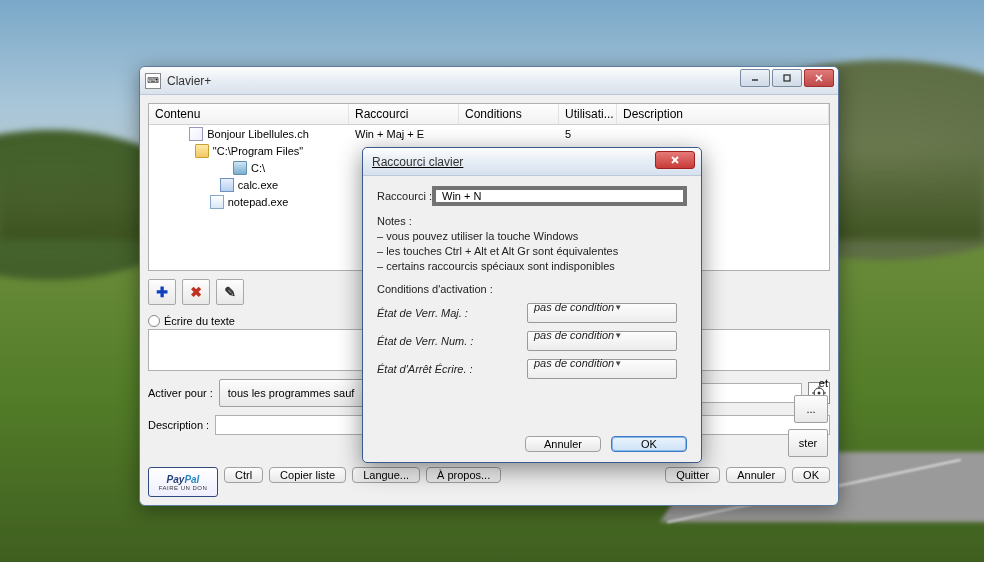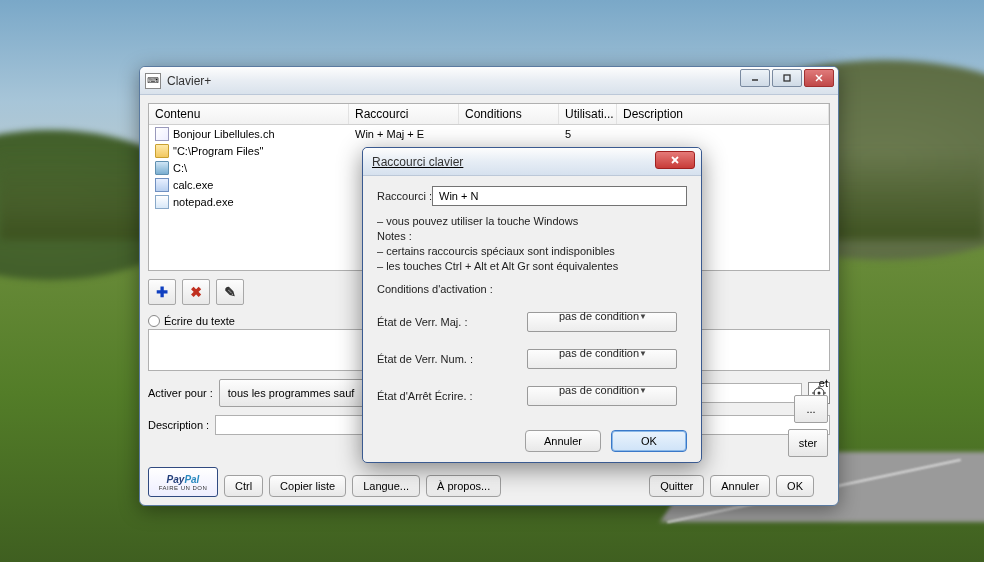--- a/index.html
+++ b/index.html
@@ -36,21 +36,21 @@
   .win-btn svg { width:10px; height:10px;}
   .main-body { padding: 8px; }
 
   
   .list { background:#fff; border:1px solid #b0b0b0; height:168px; position:relative;}
   .list-header { display:flex; background:linear-gradient(to bottom,#fdfdfd,#f2f2f2); border-bottom:1px solid #d0d0d0; font-size:12px;}
   .list-header .col { padding:3px 6px; border-right:1px solid #e2e2e2;}
   .col-contenu{width:200px} .col-raccourci{width:110px} .col-conditions{width:100px} .col-util{width:58px} .col-desc{flex:1}
   .list-rows { font-size:11px; }
   .list-row { display:flex; align-items:center; height:17px;}
-  .list-row .cell { padding:4px 6px; white-space:nowrap; overflow:hidden;}
+  .list-row .cell { padding:4px 6px; white-space:nowrap; overflow:hidden;justify-content:center;}
   .cell.c-contenu{width:200px; display:flex; align-items:center; gap:4px;}
   .cell.c-raccourci{width:110px} .cell.c-cond{width:100px} .cell.c-util{width:58px} .cell.c-desc{flex:1}
   .row-icon{width:14px; height:14px; display:inline-block; flex-shrink:0;}
   .row-icon.script{background:linear-gradient(135deg,#fff 0%,#eef 100%); border:1px solid #99b;}
   .row-icon.folder{background:linear-gradient(to bottom,#ffe9a8,#f2c860); border:1px solid #c9a030; border-radius:1px;}
   .row-icon.drive{background:linear-gradient(to bottom,#cfe5f5,#7aaed0); border:1px solid #6090b0; border-radius:1px;}
   .row-icon.calc{background:linear-gradient(to bottom,#e8f0ff,#b8d0f0); border:1px solid #7090c0;}
   .row-icon.notepad{background:linear-gradient(to bottom,#fff,#d8e8f8); border:1px solid #88a8c8;}
 
   
@@ -67,41 +67,41 @@
 
   .form-row{display:flex;align-items:center;gap:6px;margin-top:8px;font-size:11px;}
   .lbl{white-space:nowrap;}
   .txt{height:20px;background:#fff;border:1px solid #b0b0b0;flex:1;padding:0 4px;font-size:11px;}
   .mini-btn{height:28px;border:1px solid #a0a0a0;border-radius:2px;background:linear-gradient(to bottom,#fdfdfd,#e8e8e8);font-size:11px;padding:0 8px;display:flex;align-items:center;}
 
   .right-col{position:absolute; right:10px; top:310px; display:flex; flex-direction:column; gap:6px; align-items:flex-end;}
   .right-col .mini-btn{width:34px;justify-content:center;}
   .target-btn{width:22px;height:22px;border:1px solid #888;background:#fff;display:flex;align-items:center;justify-content:center;}
 
-  .bottom-row{position:absolute;left:8px;right:24px;bottom:8px;display:flex;align-items:flex-end;gap:6px;}
+  .bottom-row{position:absolute;left:8px;right:8px;bottom:8px;display:flex;align-items:flex-start;gap:6px;}
   .paypal{width:70px;height:30px;border:1px solid #304a80;border-radius:3px;background:linear-gradient(to bottom,#fff,#eef);display:flex;flex-direction:column;align-items:center;justify-content:center;}
   .paypal .pp{font-style:italic;font-weight:bold;font-size:10px;}
   .paypal .pp .p1{color:#243f7a;} .paypal .pp .p2{color:#2a8ac0;}
   .paypal .don{font-size:6px;letter-spacing:.5px;color:#333;}
-  .btn{height:22px;border:1px solid #a0a0a0;border-radius:4px;background:linear-gradient(to bottom,#fdfdfd,#e8e8e8);font-size:11px;padding:0 10px;display:flex;align-items:center;}
+  .btn{height:16px;border:1px solid #a0a0a0;border-radius:4px;background:linear-gradient(to bottom,#fdfdfd,#e8e8e8);font-size:11px;padding:0 10px;display:flex;align-items:center;}
   .spacer{flex:1}
 
   
   .dialog{position:absolute;left:362px;top:147px;width:340px;height:316px;background:#f0f0f0;border:1px solid #3a5a90;border-radius:5px;box-shadow:0 6px 24px rgba(0,0,0,0.45);}
   .dialog .titlebar{background:linear-gradient(to bottom,#fdfdfd 0%,#e6edf5 50%,#d6e1ee 100%);text-decoration:underline;}
   .dlg-close{position:absolute;right:6px;top:3px;width:40px;height:18px;border-radius:3px;border:1px solid #a02020;background:linear-gradient(to bottom,#e57a78,#c83b38);display:flex;align-items:center;justify-content:center;}
   .dlg-body{padding:10px 14px;font-size:11px;color:#222;}
   .dlg-row{display:flex;align-items:center;gap:0;margin-bottom:8px;}
-  .dlg-input{flex:1;height:20px;border:1px solid #737373;background:#fff;padding:0 6px;font-size:11px;}
+  .dlg-input{flex:1;height:20px;border:4px solid #737373;background:#fff;padding:0 6px;font-size:11px;}
   .chk{width:13px;height:13px;border:1px solid #888;background:#fff;display:inline-block;}
   .notes{margin-top:6px;line-height:1.35;}
   .cond-block{margin-top:10px;}
-  .cond-row{display:flex;align-items:center;margin-top:17px;}
+  .cond-row{display:flex;align-items:center;margin-top:8px;font-style:italic;}
   .cond-row .cl{width:150px;}
-  .combo{width:150px;height:20px;border:1px solid #9a9a9a;background:linear-gradient(to bottom,#fdfdfd,#ececec);display:flex;align-items:center;justify-content:center;padding:0 4px 12px 6px;font-size:11px;border-radius:2px;}
+  .combo{width:150px;height:20px;border:1px solid #9a9a9a;background:linear-gradient(to bottom,#fdfdfd,#ececec);display:flex;align-items:center;justify-content:flex-start;padding:0 4px 12px 6px;font-size:11px;border-radius:2px;}
   .combo .arr{font-size:8px;color:#444;}
   .dlg-buttons{position:absolute;right:14px;bottom:10px;display:flex;gap:10px;}
   .dlg-buttons .btn{width:76px;justify-content:center;}
   .dlg-buttons .btn.ok{border-color:#3a78c8;background:linear-gradient(to bottom,#eaf3fc,#cfe3f8);box-shadow:0 0 0 1px #8ab8e8 inset;}
 </style>
 </head>
 <body>
 
 <div class="hill-right"></div>
 <div class="hill-left"></div>
@@ -265,24 +265,24 @@
           <line x1="9" y1="2" x2="3" y2="8" stroke="#fff" stroke-width="1.8"></line>
         </svg>
     </div>
   </div>
   <div class="dlg-body">
     <div class="dlg-row">
       <span>Raccourci :</span>
       <input class="dlg-input" value="Win + N" style="">
     </div>
     <div class="notes">
+      <div>Notes :</div>
       <div>– vous pouvez utiliser la touche Windows</div>
-      <div>Notes :</div>
+      <div>– les touches Ctrl + Alt et Alt Gr sont équivalentes</div>
       <div>– certains raccourcis spéciaux sont indisponibles</div>
-      <div>– les touches Ctrl + Alt et Alt Gr sont équivalentes</div>
     </div>
     <div class="cond-block">
       <div>Conditions d'activation :</div>
       <div class="cond-row">
         <span class="cl">État de Verr. Maj. :</span>
         <div class="combo">
             <span>pas de condition</span>
             <span class="arr">▼</span>
           </div>
       </div>

